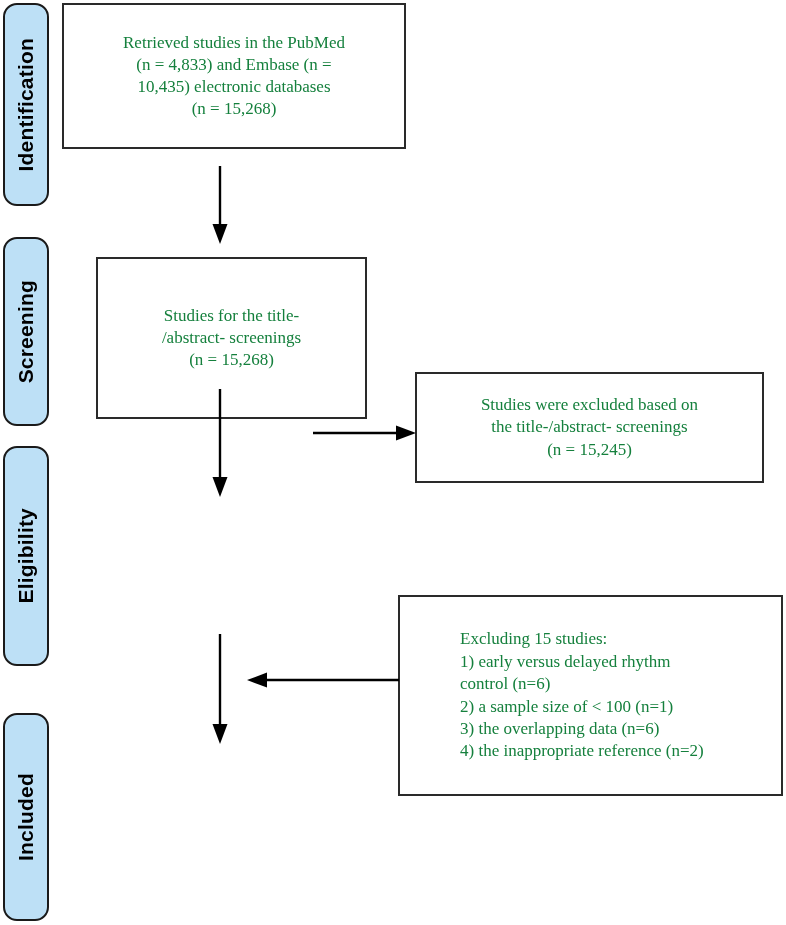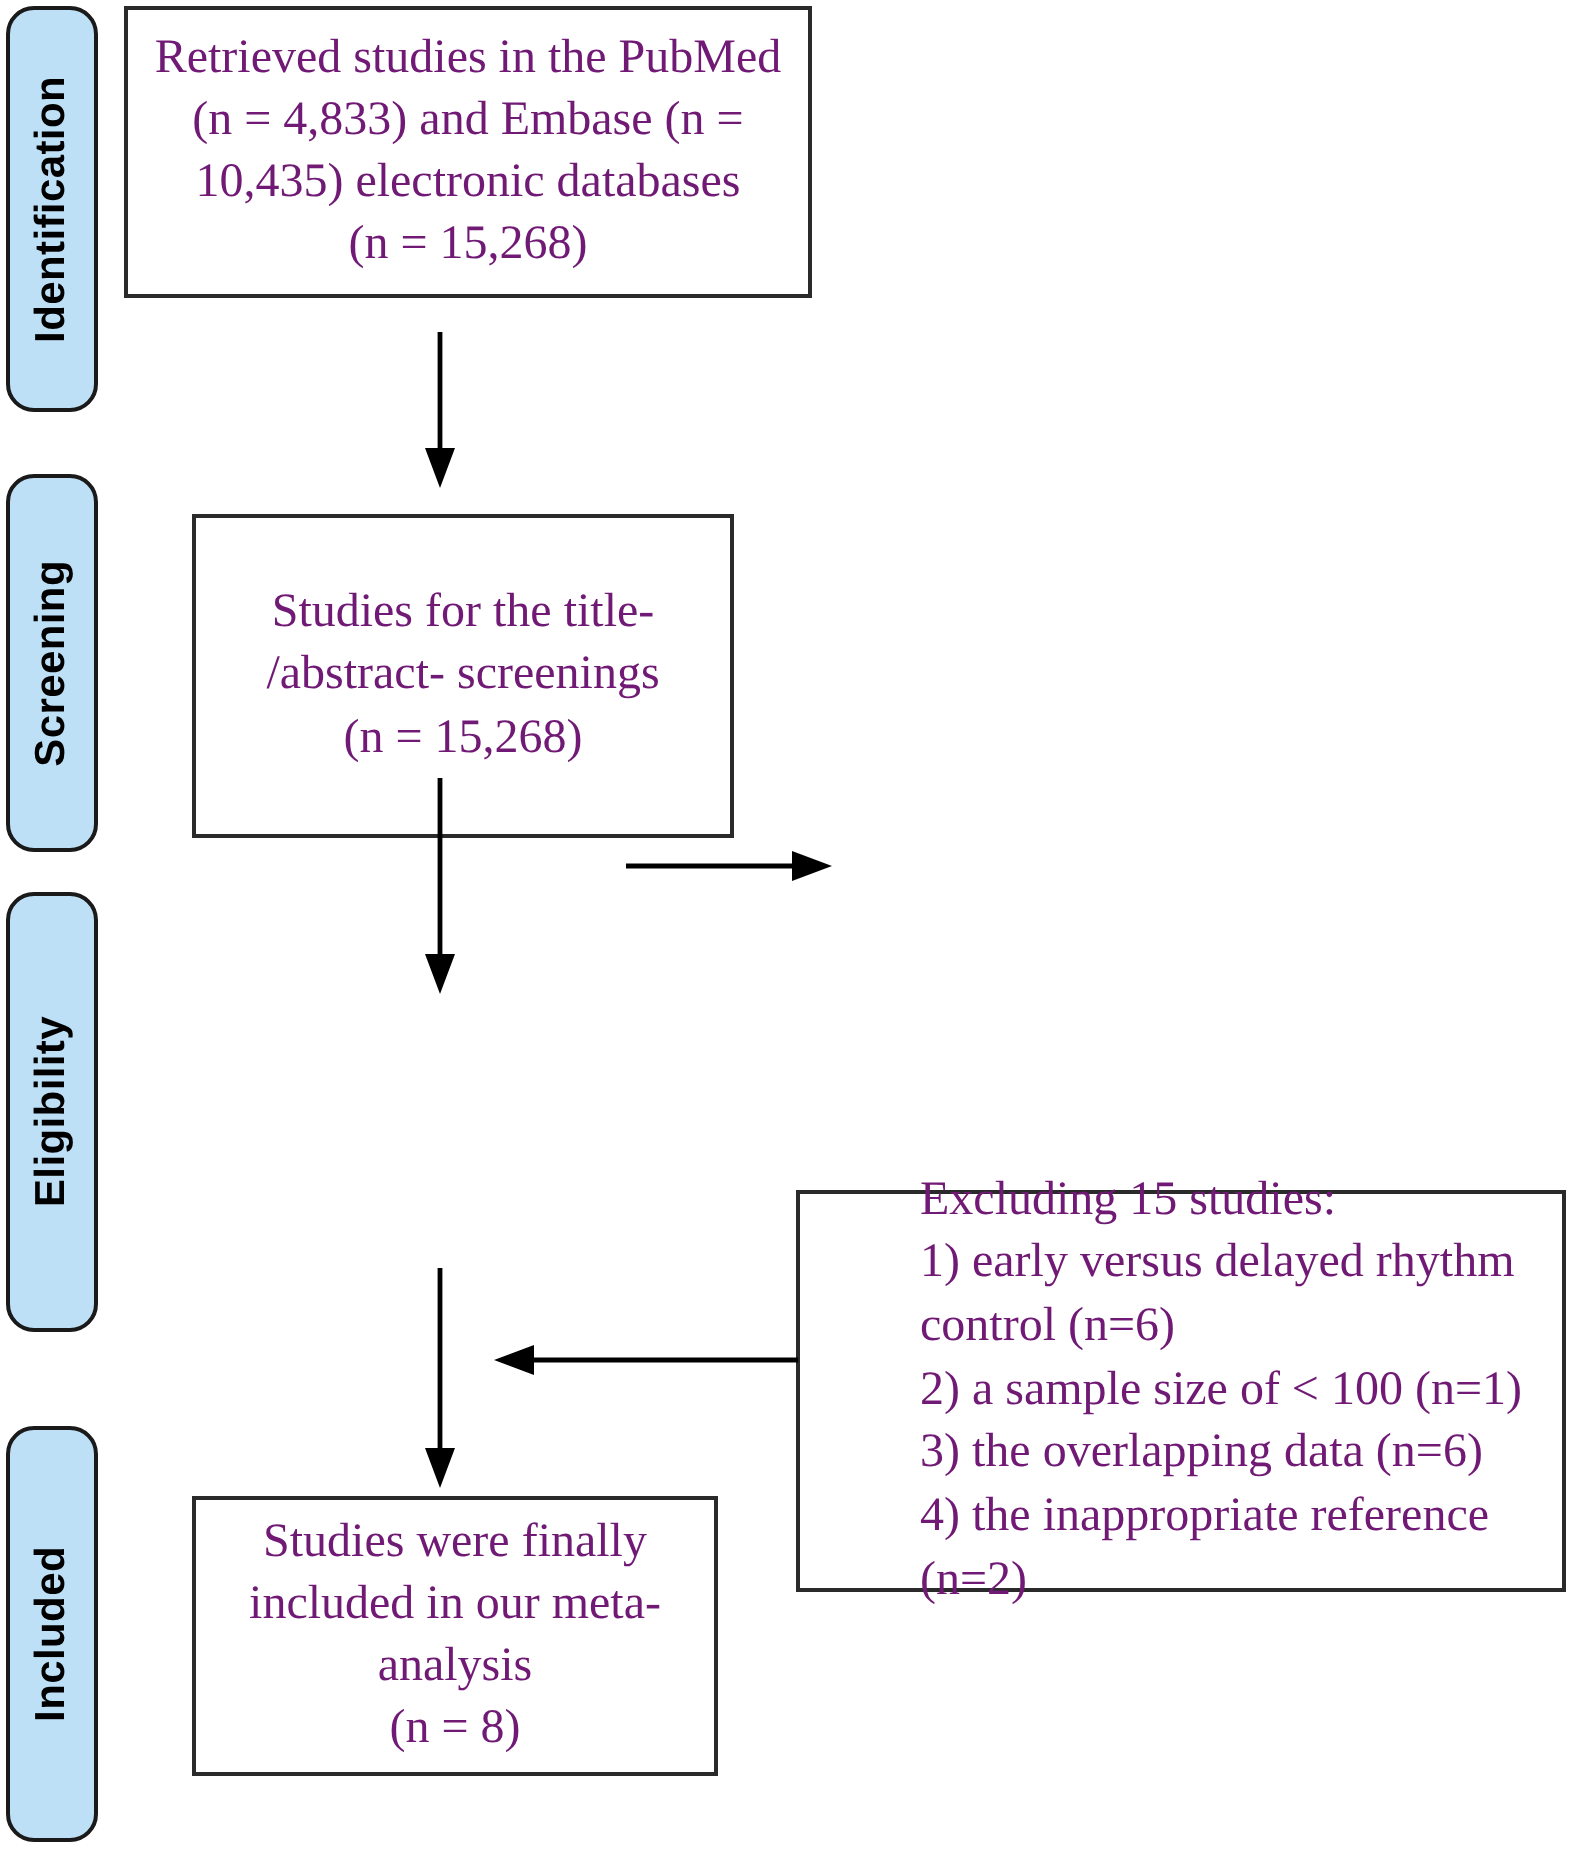--- a/index.html
+++ b/index.html
@@ -43,23 +43,23 @@
   .flow-box {
     position: absolute;
     background: #ffffff;
     border: 2px solid #2a2a2a;
     box-sizing: border-box;
     display: flex;
     align-items: center;
     justify-content: center;
   }
   .flow-box .box-text {
-    font-size: 24px;
+    font-size: 17px;
     line-height: 1.30;
-    color: #701a75;
+    color: #15803d;
     text-align: center;
     padding: 0 8px;
     white-space: pre-line;
   }
   .flow-box.left-align {
     justify-content: flex-start;
     padding-left: 46px;
   }
   .flow-box.left-align .box-text {
     text-align: left;
@@ -104,27 +104,26 @@
 (n = 15,268)</span>
   </div>
 
   <div class="flow-box" style="left:96px; top:257px; width:271px; height:162px;">
     <span class="box-text">Studies for the title-
 /abstract- screenings
 (n = 15,268)</span>
   </div>
 
 
-  <div class="flow-box" style="left:96px; top:748px; width:263px; height:140px;">
-    <span class="box-text">Studies were finally
-included in our meta-
-analysis
-(n = 8)</span>
+
+  <div class="flow-box" style="left:415px; top:372px; width:349px; height:111px;">
+    <span class="box-text">Studies were excluded based on
+the title-/abstract- screenings
+(n = 15,245)</span>
   </div>
-
 
   <div class="flow-box left-align" style="left:398px; top:595px; width:385px; height:201px;">
     <span class="box-text">Excluding 15 studies:
 1) early versus delayed rhythm
 control (n=6)
 2) a sample size of &lt; 100 (n=1)
 3) the overlapping data (n=6)
 4) the inappropriate reference (n=2)</span>
   </div>
 

